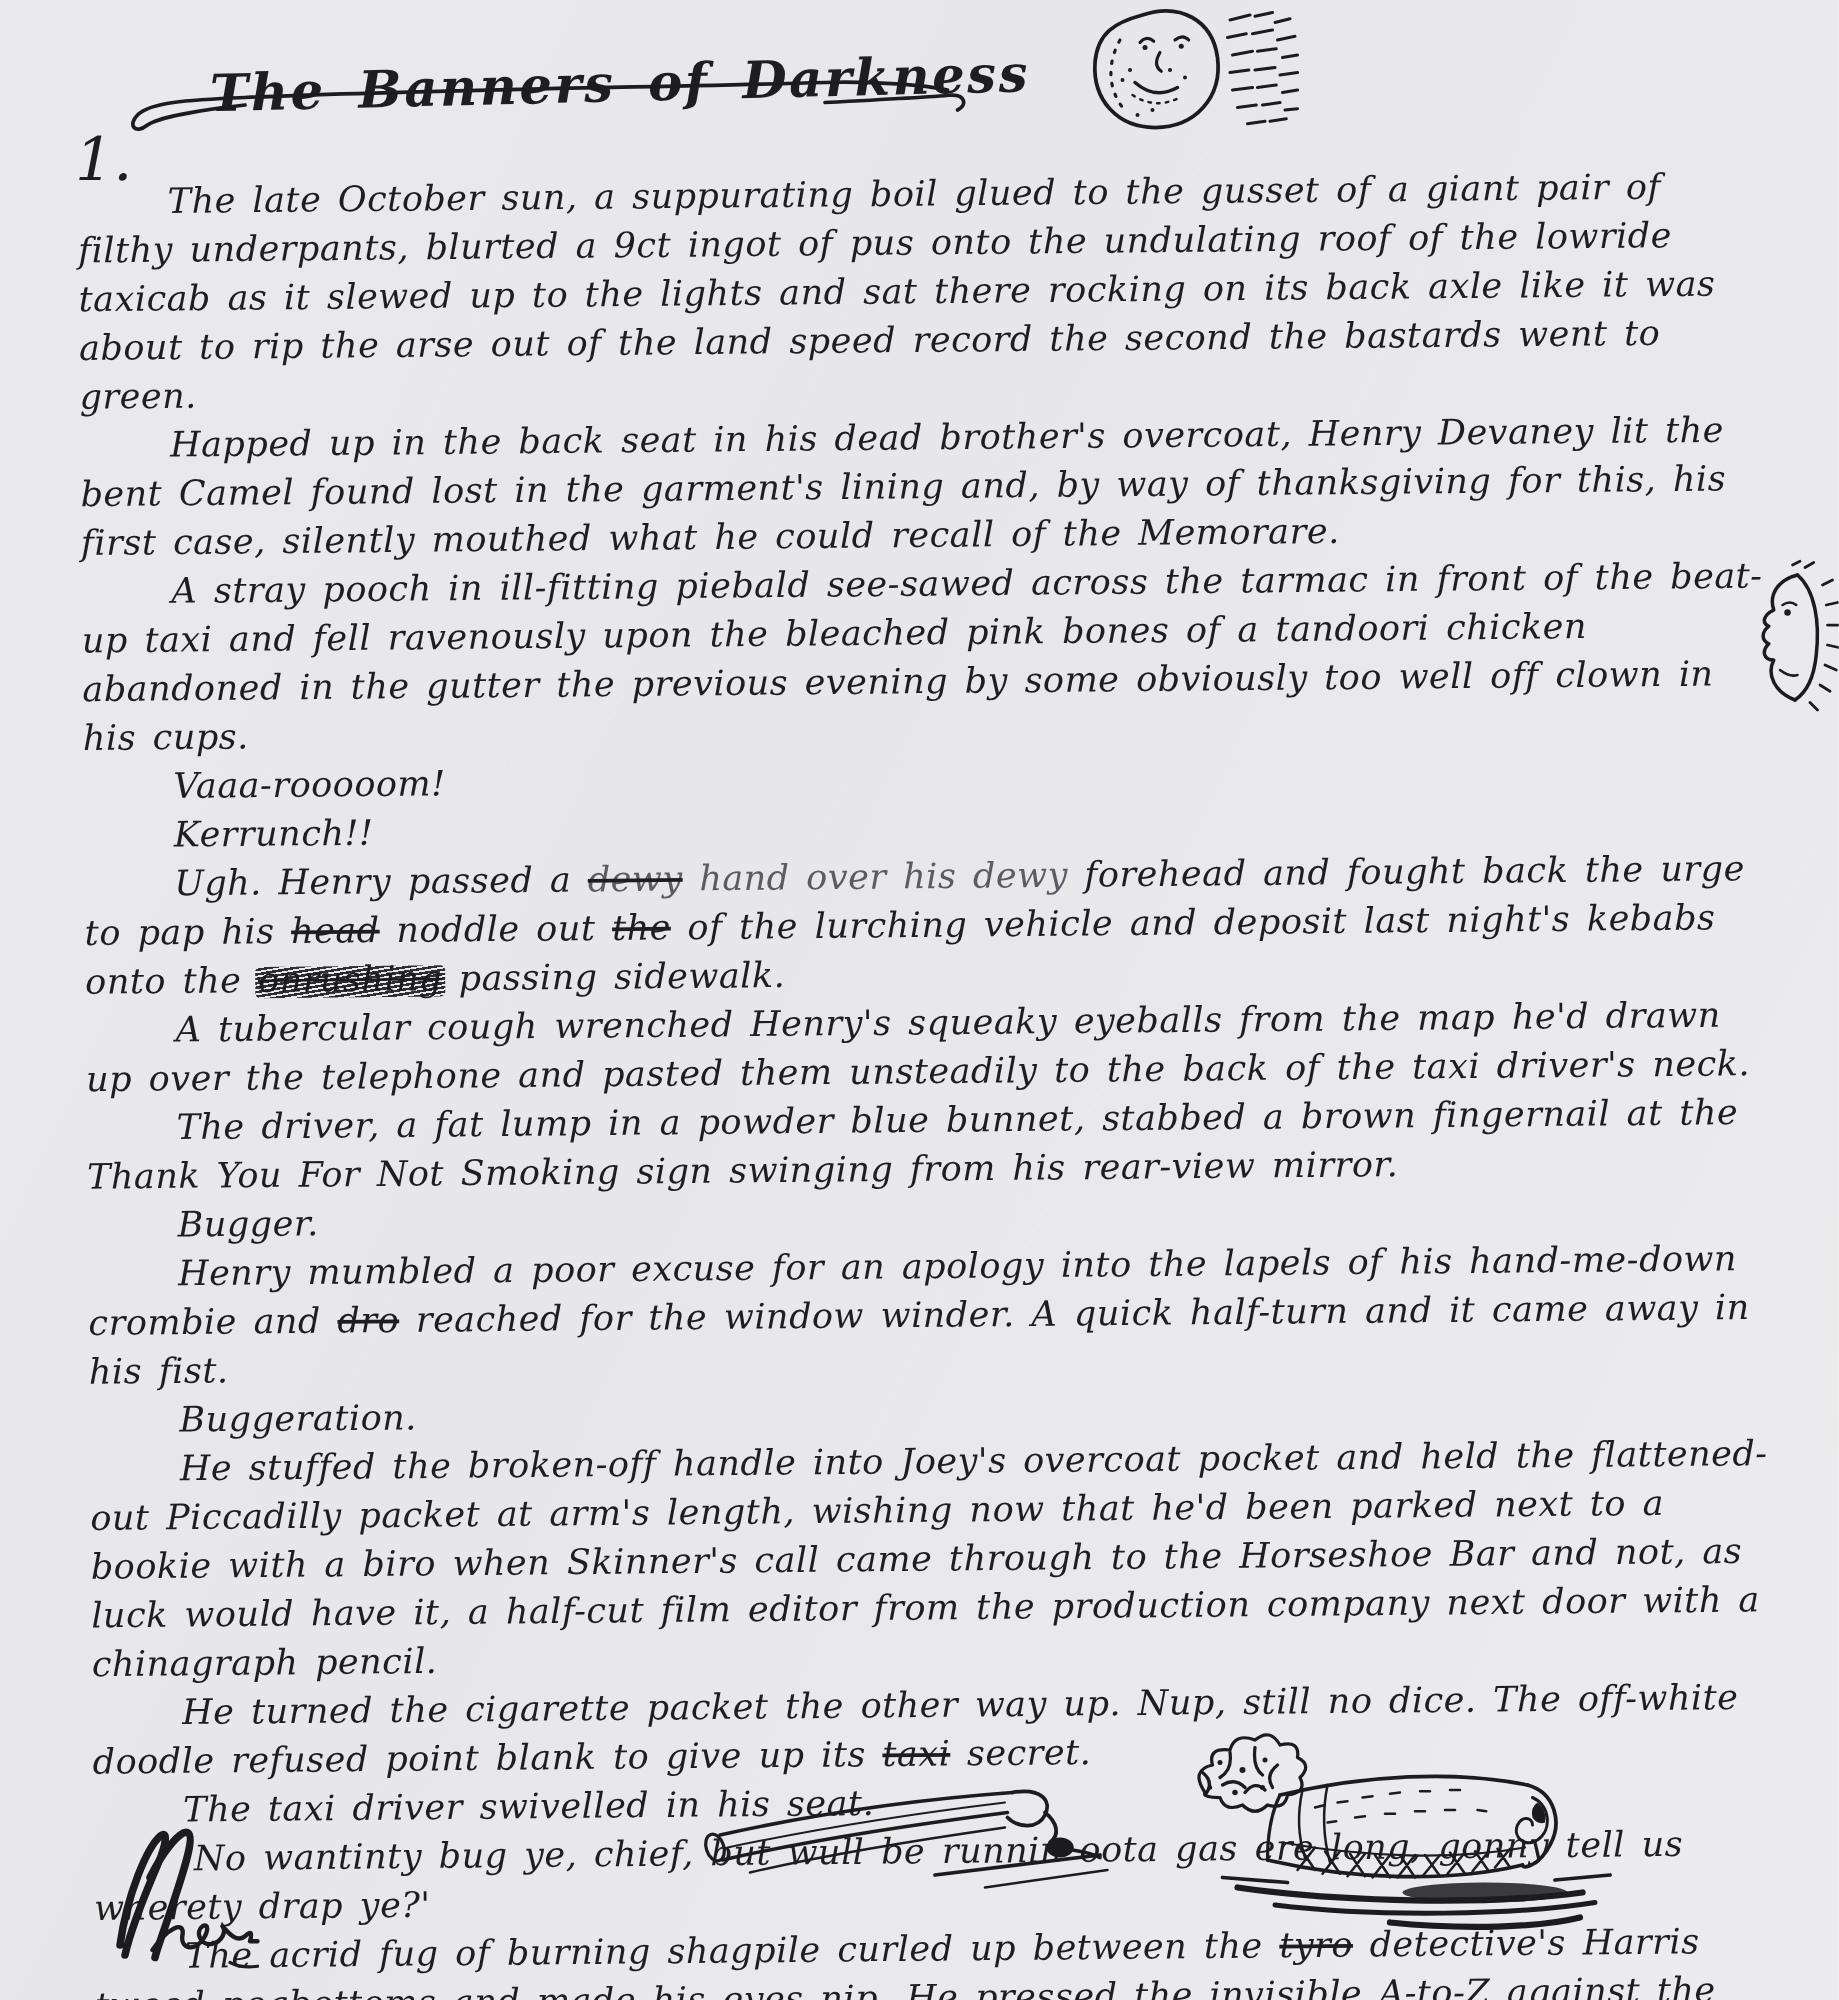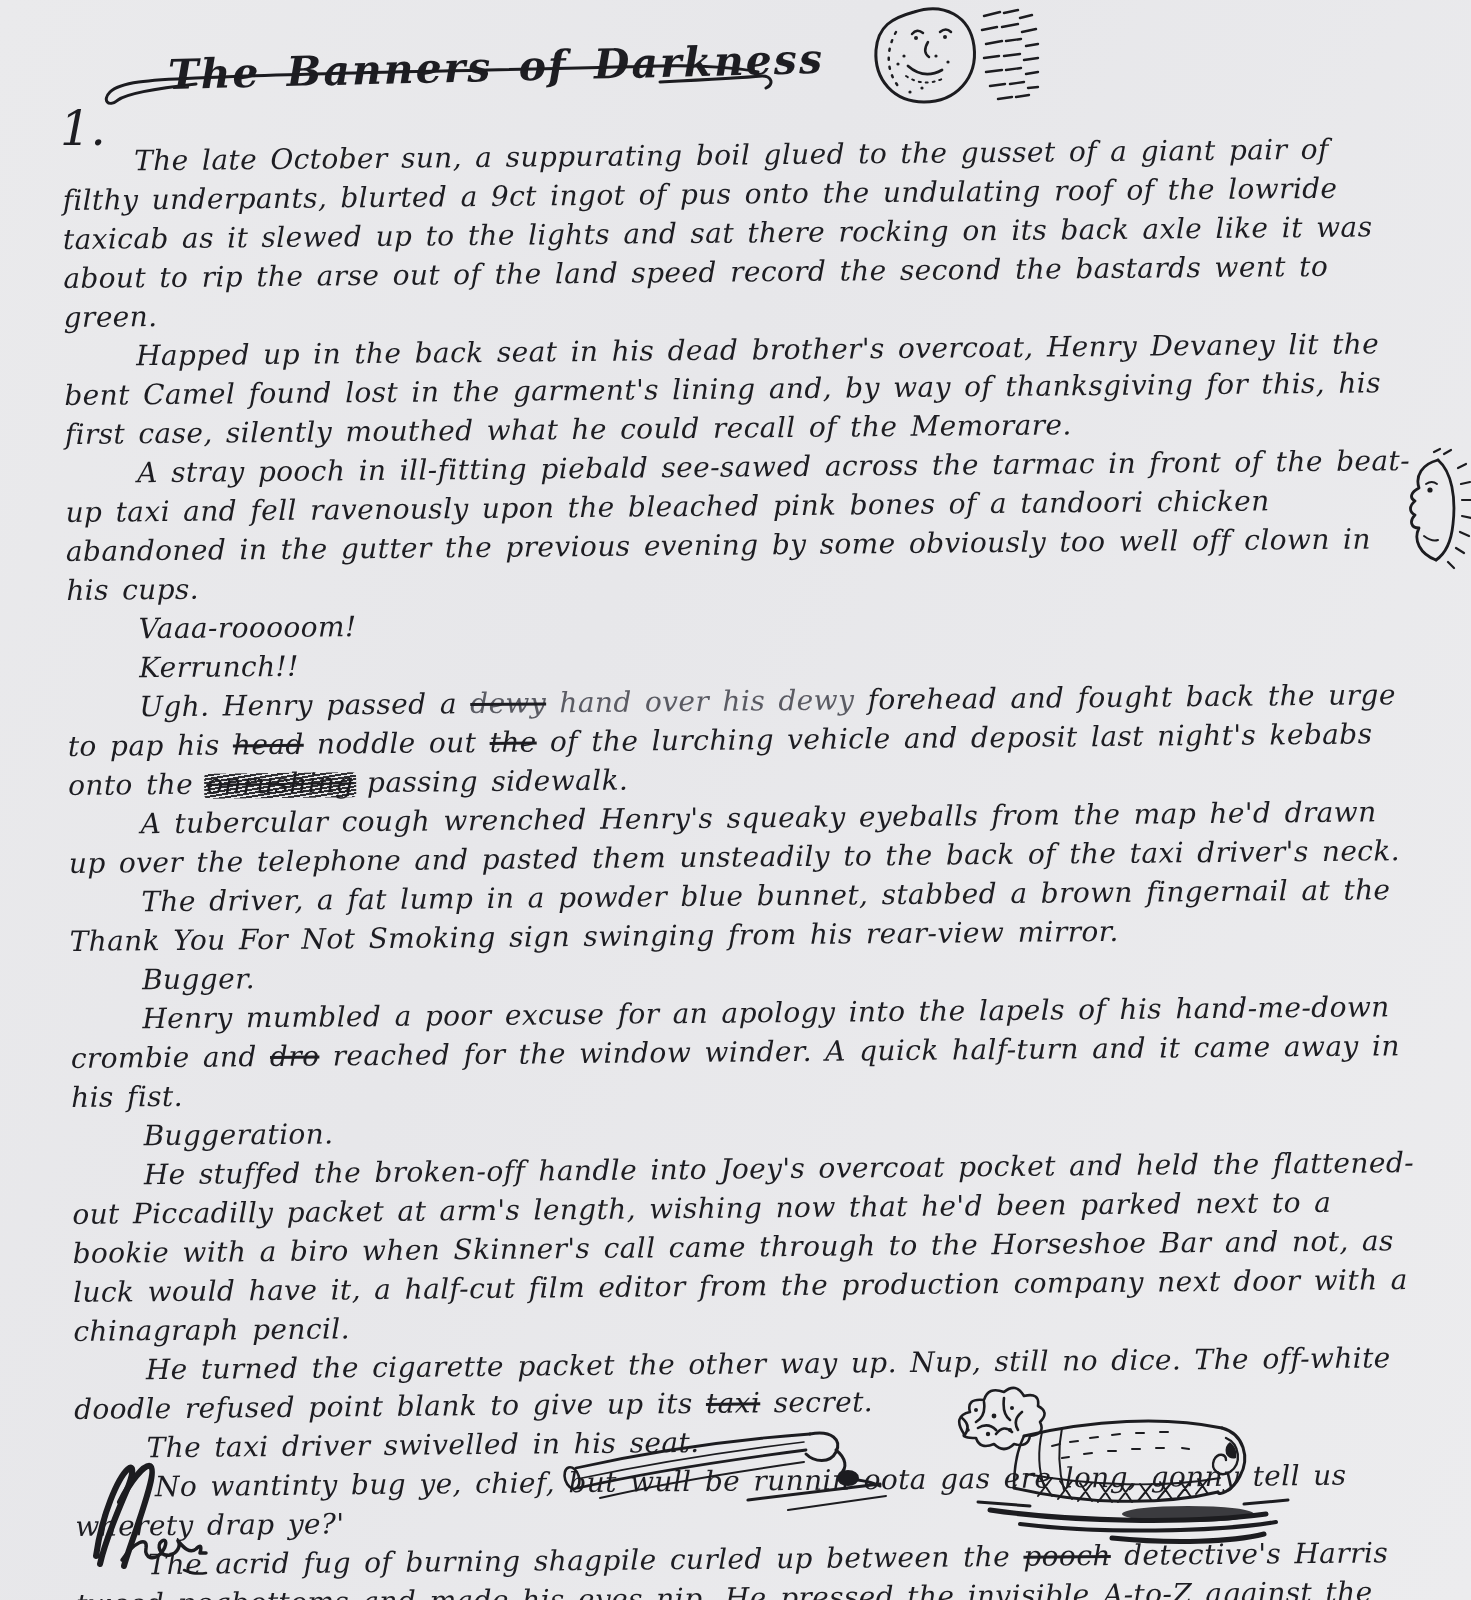--- a/index.html
+++ b/index.html
@@ -109,21 +109,21 @@
       <p><span>Ugh.  Henry passed a </span><span class="struck light">dewy</span><span class="light"> hand over his dewy </span><span>forehead and fought back the urge to pap his </span><span class="struck">head</span><span> noddle out </span><span class="struck">the</span><span> of the lurching vehicle and deposit last night's kebabs onto the </span><span class="scribble">onrushing</span><span> passing sidewalk.</span></p>
       <p><span>A tubercular cough wrenched Henry's squeaky eyeballs from the map he'd drawn up over the telephone and pasted them unsteadily to the back of the taxi driver's neck.</span></p>
       <p><span>The driver, a fat lump in a powder blue bunnet, stabbed a brown fingernail at the Thank You For Not Smoking sign swinging from his rear-view mirror.</span></p>
       <p><span>Bugger.</span></p>
       <p><span>Henry mumbled a poor excuse for an apology into the lapels of his hand-me-down crombie and </span><span class="struck">dro</span><span> reached for the window winder.  A quick half-turn and it came away in his fist.</span></p>
       <p><span>Buggeration.</span></p>
       <p><span>He stuffed the broken-off handle into Joey's overcoat pocket and held the flattened-out Piccadilly packet at arm's length, wishing now that he'd been parked next to a bookie with a biro when Skinner's call came through to the Horseshoe Bar and not, as luck would have it, a half-cut film editor from the production company next door with a chinagraph pencil.</span></p>
       <p><span>He turned the cigarette packet the other way up.  Nup, still no dice.  The off-white doodle refused point blank to give up its </span><span class="struck">taxi</span><span> secret.</span></p>
       <p><span>The taxi driver swivelled in his seat.</span></p>
       <p><span>'No wantinty bug ye, chief, but wull be runnin oota gas ere long, gonny tell us wherety drap ye?'</span></p>
-      <p><span>The acrid fug of burning shagpile curled up between the </span><span class="struck">pooch</span><span> detective's Harris tweed pegbottoms and made his eyes nip.  He pressed the invisible A-to-Z against the wire mesh of the driver's compartment and </span></p>
+      <p><span>The acrid fug of burning shagpile curled up between the </span><span class="struck">tyro</span><span> detective's Harris tweed pegbottoms and made his eyes nip.  He pressed the invisible A-to-Z against the wire mesh of the driver's compartment and </span></p>
     </div>
 
   <div class="doodle" style="left:548px;top:1418px;">
     <svg width="340" height="105" viewBox="0 0 340 105">
       <ellipse class="ink" stroke-width="2.6" cx="24" cy="60" rx="7" ry="11" transform="rotate(-18 24 60)"></ellipse>
       <path class="ink" stroke-width="2.8" d="M28 50 C 100 34 180 22 262 16"></path>
       <path class="ink" stroke-width="2.8" d="M30 70 C 100 54 180 42 258 32"></path>
       <path class="ink" stroke-width="1.6" d="M34 60 C 110 44 190 32 256 24"></path>
       <path class="ink" stroke-width="3" d="M262 16 C 284 12 294 22 288 34 C 282 46 266 44 258 36"></path>
       <path class="ink" stroke-width="3" d="M288 32 C 298 40 300 50 292 56"></path>

